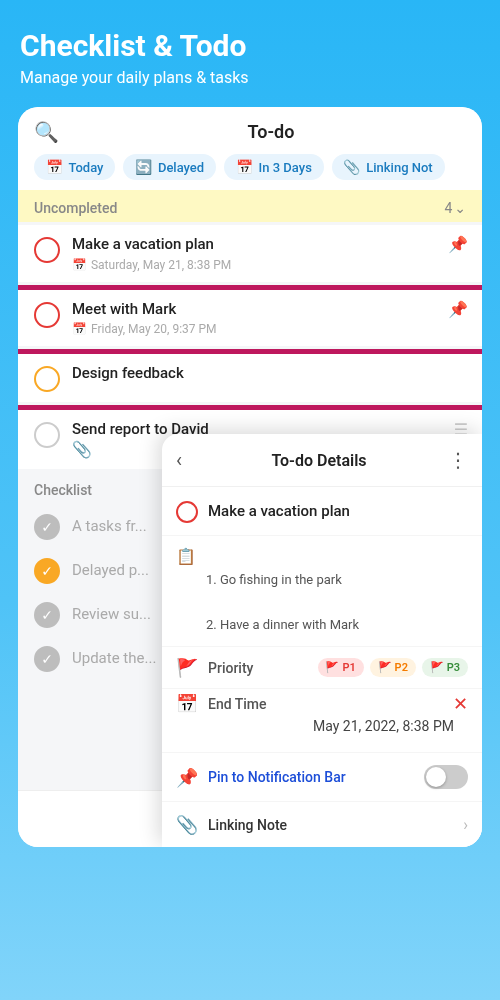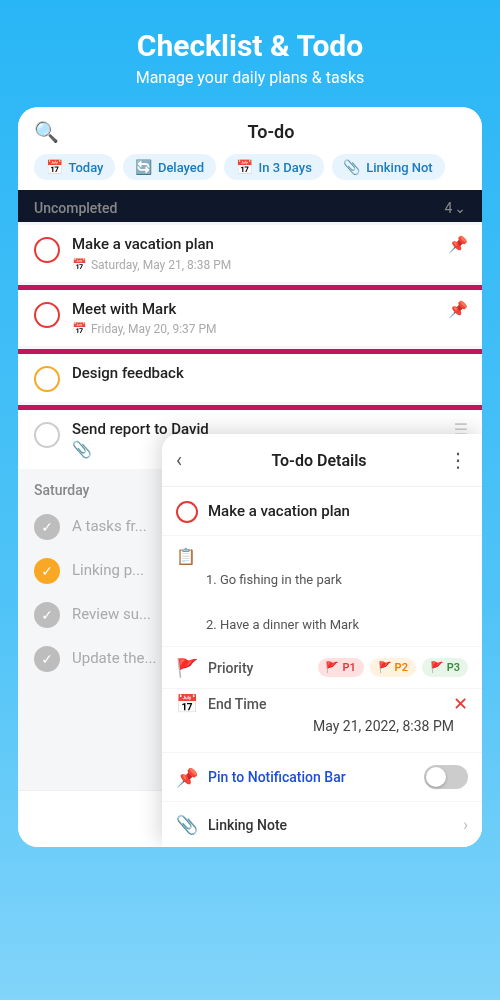--- a/index.html
+++ b/index.html
@@ -7,21 +7,20 @@
       width: 500px;
       height: 1000px;
       background: linear-gradient(180deg, #29b6f6 0%, #4fc3f7 60%, #81d4fa 100%);
       font-family: -apple-system, BlinkMacSystemFont, 'Segoe UI', Roboto, sans-serif;
       overflow: hidden;
       position: relative;
     }
 
     
     .app-header {
-      text-align: center;
       padding: 28px 20px 20px;
     }
     .app-title {
       font-size: 30px;
       font-weight: 700;
       color: #fff;
       line-height: 1.2;
     }
     .app-subtitle {
       font-size: 16px;
@@ -391,21 +390,21 @@
       flex: 1;
       font-size: 14px;
       color: #333;
       font-weight: 500;
     }
     .chevron-right {
       color: #bbb;
       font-size: 16px;
     }
 
-    .uncompleted-bg { background: #0f172a; }
+    .uncompleted-bg { background: #fef9c3; }
     .items-bg { background: #fff; }
   </style>
 </head>
 <body>
 
 <div class="app-header">
   <div class="app-title">Checklist &amp; Todo</div>
   <div class="app-subtitle">Manage your daily plans &amp; tasks</div>
 </div>
 
@@ -478,34 +477,34 @@
   <div class="todo-item items-bg">
     <div class="circle-radio"></div>
     <div class="todo-content">
       <div class="todo-text">Send report to David</div>
       <span class="clip-icon">📎</span>
     </div>
     <span class="sort-icon">☰</span>
   </div>
 
   <div class="section-header completed-section">
-    <span class="section-title">Saturday</span>
+    <span class="section-title">Checklist</span>
   </div>
 
   <div class="completed-item">
     <div class="circle-radio checked">
       <span class="check-mark">✓</span>
     </div>
     <span class="completed-text">A tasks fr...</span>
   </div>
   <div class="completed-item">
     <div class="circle-radio checked-yellow">
       <span class="check-mark">✓</span>
     </div>
-    <span class="completed-text">Linking p...</span>
+    <span class="completed-text">Delayed p...</span>
   </div>
   <div class="completed-item">
     <div class="circle-radio checked">
       <span class="check-mark">✓</span>
     </div>
     <span class="completed-text">Review su...</span>
   </div>
   <div class="completed-item">
     <div class="circle-radio checked">
       <span class="check-mark">✓</span>

